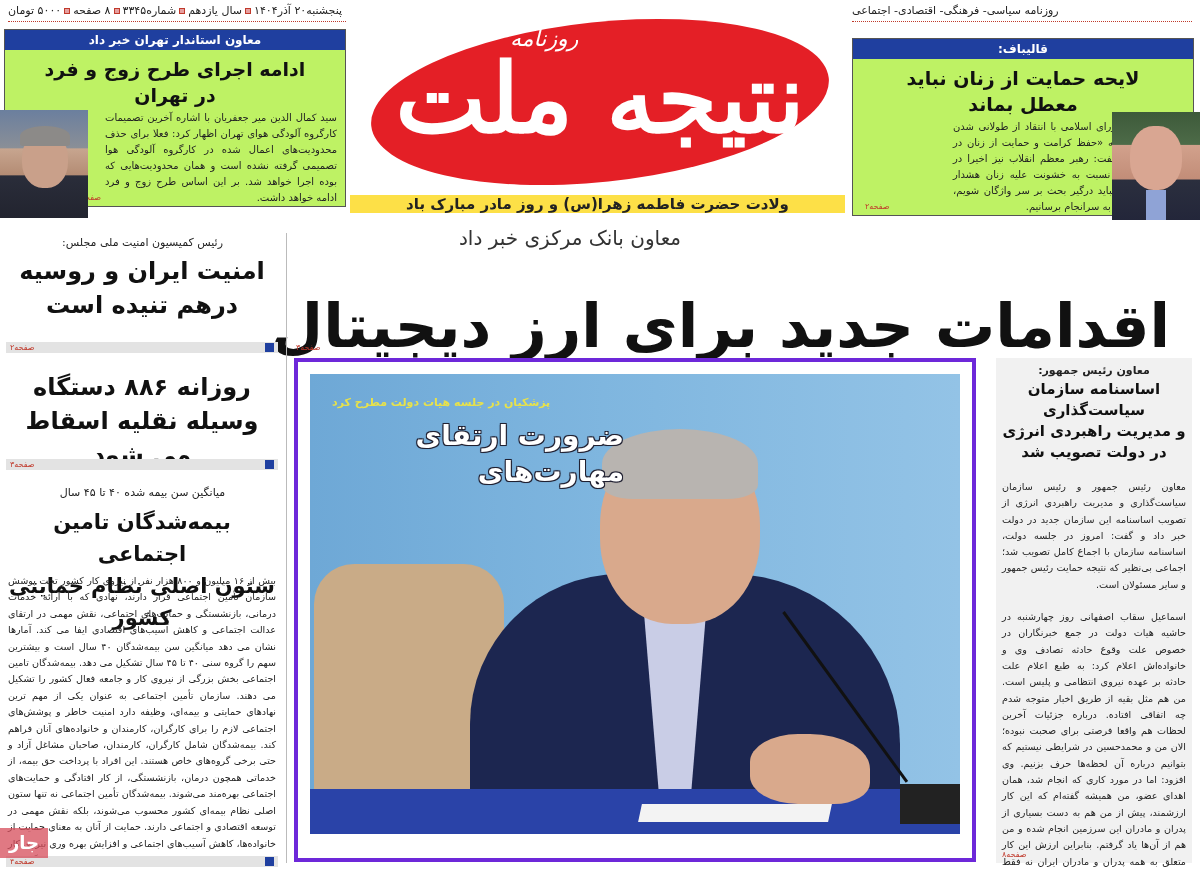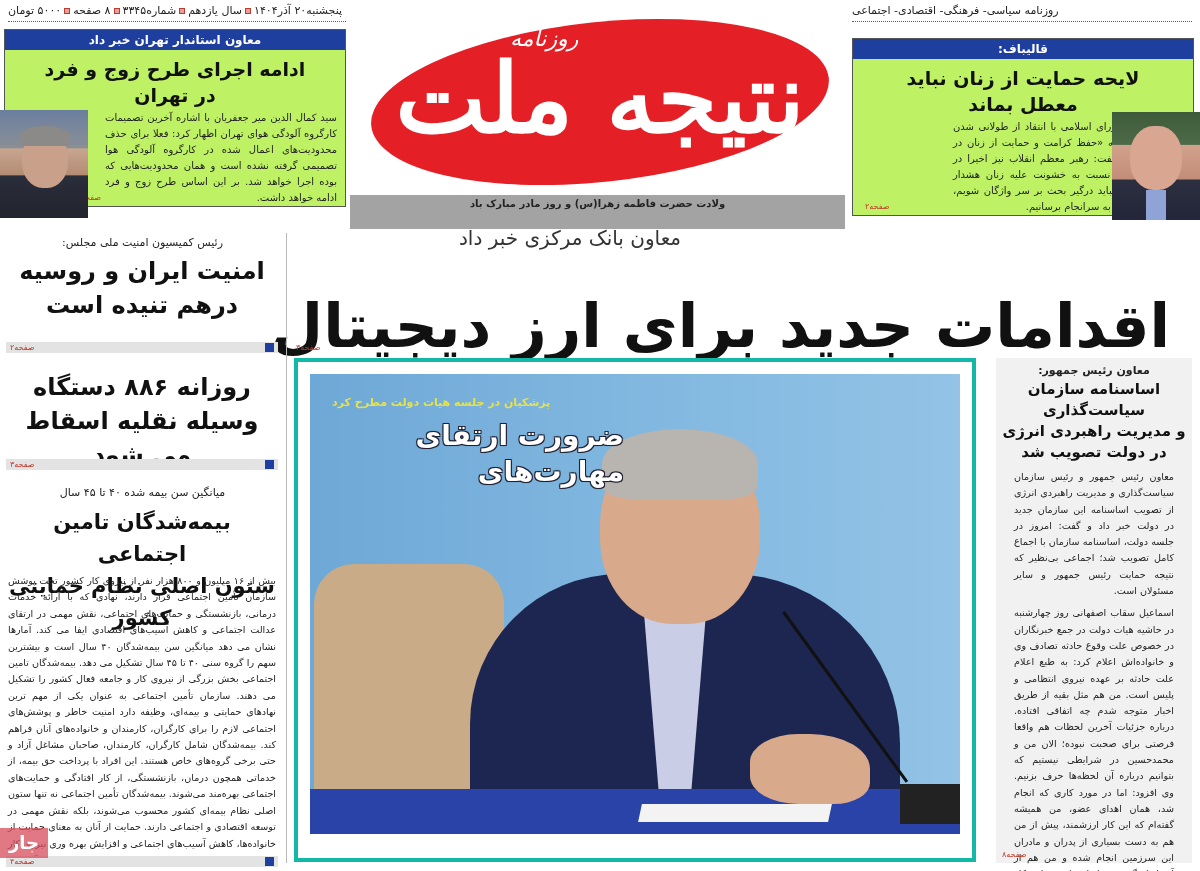--- a/index.html
+++ b/index.html
@@ -21,59 +21,59 @@
   .topbox .title { font-size: 19px; font-weight: bold; text-align: center; line-height: 26px; margin-top: 6px; color: #111; }
   .topbox .body { font-size: 10px; line-height: 16px; text-align: justify; color: #222; padding: 0 8px; }
   .pageref { font-size: 8px; color: #c0392b; }
   .photo { position: absolute; overflow: hidden; }
 
   
   .logo-wrap { position: absolute; left: 360px; top: 14px; width: 480px; height: 180px; }
   .logo-oval { position: absolute; left: 10px; top: 8px; width: 460px; height: 160px; background: #e41f26; border-radius: 50%; transform: rotate(-6deg); }
   .logo-text { position: absolute; left: 0; right: 0; top: 30px; text-align: center; font-family: "DejaVu Serif", serif; font-size: 96px; font-weight: bold; color: #fff; line-height: 110px; letter-spacing: -4px; }
   .logo-sub { position: absolute; left: 150px; top: 12px; font-family: "DejaVu Serif", serif; font-size: 22px; color: #fff; font-style: italic; }
-  .occasion { position: absolute; left: 350px; top: 195px; width: 495px; height: 34px; background: #a3a3a3; font-size: 10px; font-weight: bold; text-align: center; line-height: 18px; color: #222; }
+  .occasion { position: absolute; left: 350px; top: 195px; width: 495px; height: 18px; background: #fde047; font-size: 15px; font-weight: bold; text-align: center; line-height: 18px; color: #222; }
 
   
   .kicker { position: absolute; left: 290px; top: 226px; width: 560px; text-align: center; font-size: 20px; color: #333; }
   .headline { position: absolute; left: 300px; top: 258px; width: 870px; text-align: right; font-size: 60px; font-weight: bold; color: #111; line-height: 80px; letter-spacing: -1px; white-space: nowrap; margin-top: 28px; }
   .vsep { position: absolute; left: 286px; top: 233px; width: 1px; height: 630px; background: #bbb; }
 
   
   .lc-kicker { position: absolute; left: 10px; width: 265px; text-align: center; font-size: 11px; color: #222; }
   .lc-title { position: absolute; left: 6px; width: 272px; text-align: center; font-size: 24px; font-weight: bold; color: #111; line-height: 34px; letter-spacing: -0.5px; }
   .graybar { position: absolute; left: 6px; width: 272px; height: 11px; background: #e3e3e3; }
   .graybar .blue { position: absolute; right: 4px; top: 1px; width: 9px; height: 9px; background: #1f3f9f; }
   .graybar .pageref { position: absolute; left: 4px; top: 0; line-height: 11px; }
   .lc-body { position: absolute; left: 8px; width: 268px; top: 573px; font-size: 9.6px; line-height: 16.4px; text-align: justify; color: #222; }
 
   
   .watermark { position: absolute; left: 0; top: 828px; width: 48px; height: 30px; background: rgba(214,76,90,0.75); color: #fff; font-size: 18px; font-weight: bold; text-align: center; line-height: 30px; }
 
   
-  .frame { position: absolute; left: 294px; top: 358px; width: 682px; height: 504px; border: 4px solid #14b8a6; background: #fff; }
+  .frame { position: absolute; left: 294px; top: 358px; width: 682px; height: 504px; border: 4px solid #6d28d9; background: #fff; }
   .pic { position: absolute; left: 12px; top: 12px; width: 650px; height: 460px; background: linear-gradient(90deg, #6ea8d6 0%, #7fb6df 45%, #93c3e6 100%); overflow: hidden; }
   .pic-kicker { position: absolute; left: 22px; top: 22px; font-size: 11px; color: #e8e24a; font-weight: bold; }
   .pic-title { position: absolute; left: 14px; top: 44px; width: 300px; text-align: right; font-size: 28px; font-weight: bold; color: #fff; line-height: 36px; text-shadow: 0 0 2px #223, 1px 1px 0 #223, -1px -1px 0 #223, 1px -1px 0 #223, -1px 1px 0 #223; }
   .chair { position: absolute; left: 4px; top: 190px; width: 190px; height: 270px; background: #c9ab87; border-radius: 40px 40px 0 0; }
   .jacket { position: absolute; left: 160px; top: 200px; width: 430px; height: 300px; background: #1c2650; border-radius: 150px 170px 0 0; }
   .shirt { position: absolute; left: 310px; top: 215px; width: 110px; height: 200px; background: #c9cde6; clip-path: polygon(20% 0, 80% 0, 65% 100%, 35% 100%); }
   .head { position: absolute; left: 290px; top: 60px; width: 160px; height: 190px; background: #d9a98c; border-radius: 48% 48% 45% 45%; }
   .hair { position: absolute; left: 292px; top: 55px; width: 156px; height: 70px; background: #b8b4b0; border-radius: 50% 50% 20% 20%; }
   .desk { position: absolute; left: 0; top: 415px; width: 650px; height: 45px; background: #2a43a8; }
   .mic { position: absolute; left: 472px; top: 238px; width: 3px; height: 210px; background: #111; transform: rotate(-36deg); transform-origin: top; }
   .micbase { position: absolute; left: 590px; top: 410px; width: 60px; height: 40px; background: #222; }
   .paper { position: absolute; left: 330px; top: 430px; width: 190px; height: 18px; background: #f3f3f3; transform: skewX(-12deg); }
   .hand { position: absolute; left: 440px; top: 360px; width: 120px; height: 70px; background: #d9a98c; border-radius: 40% 50% 30% 40%; }
 
   
   .rc { position: absolute; left: 996px; top: 358px; width: 196px; height: 505px; background: #f1f1f1; }
   .rc .kicker { position: static; width: auto; text-align: center; font-size: 11px; font-weight: bold; color: #222; margin-top: 6px; }
   .rc .title { text-align: center; font-size: 15px; font-weight: bold; line-height: 21px; color: #111; margin-top: 2px; }
-  .rc .body { font-size: 9.6px; line-height: 16.3px; text-align: justify; color: #222; padding: 0 18px; margin-top: 6px; }
+  .rc .body { font-size: 9.6px; line-height: 16.3px; text-align: justify; color: #222; padding: 0 6px; margin-top: 16px; }
   .rc .pageref { position: absolute; left: 6px; bottom: 4px; }
 </style>
 </head>
 <body>
 
 <div class="topline left">
   <span>پنجشنبه۲۰ آذر۱۴۰۴</span><span class="sq"></span><span>سال یازدهم</span><span class="sq"></span><span>شماره۳۳۴۵</span><span class="sq"></span><span>۸ صفحه</span><span class="sq"></span><span>۵۰۰۰ تومان</span>
 </div>
 <div class="dotted" style="left:8px; width:338px;"></div>
 <div class="topline right">روزنامه سیاسی- فرهنگی- اقتصادی- اجتماعی</div>

